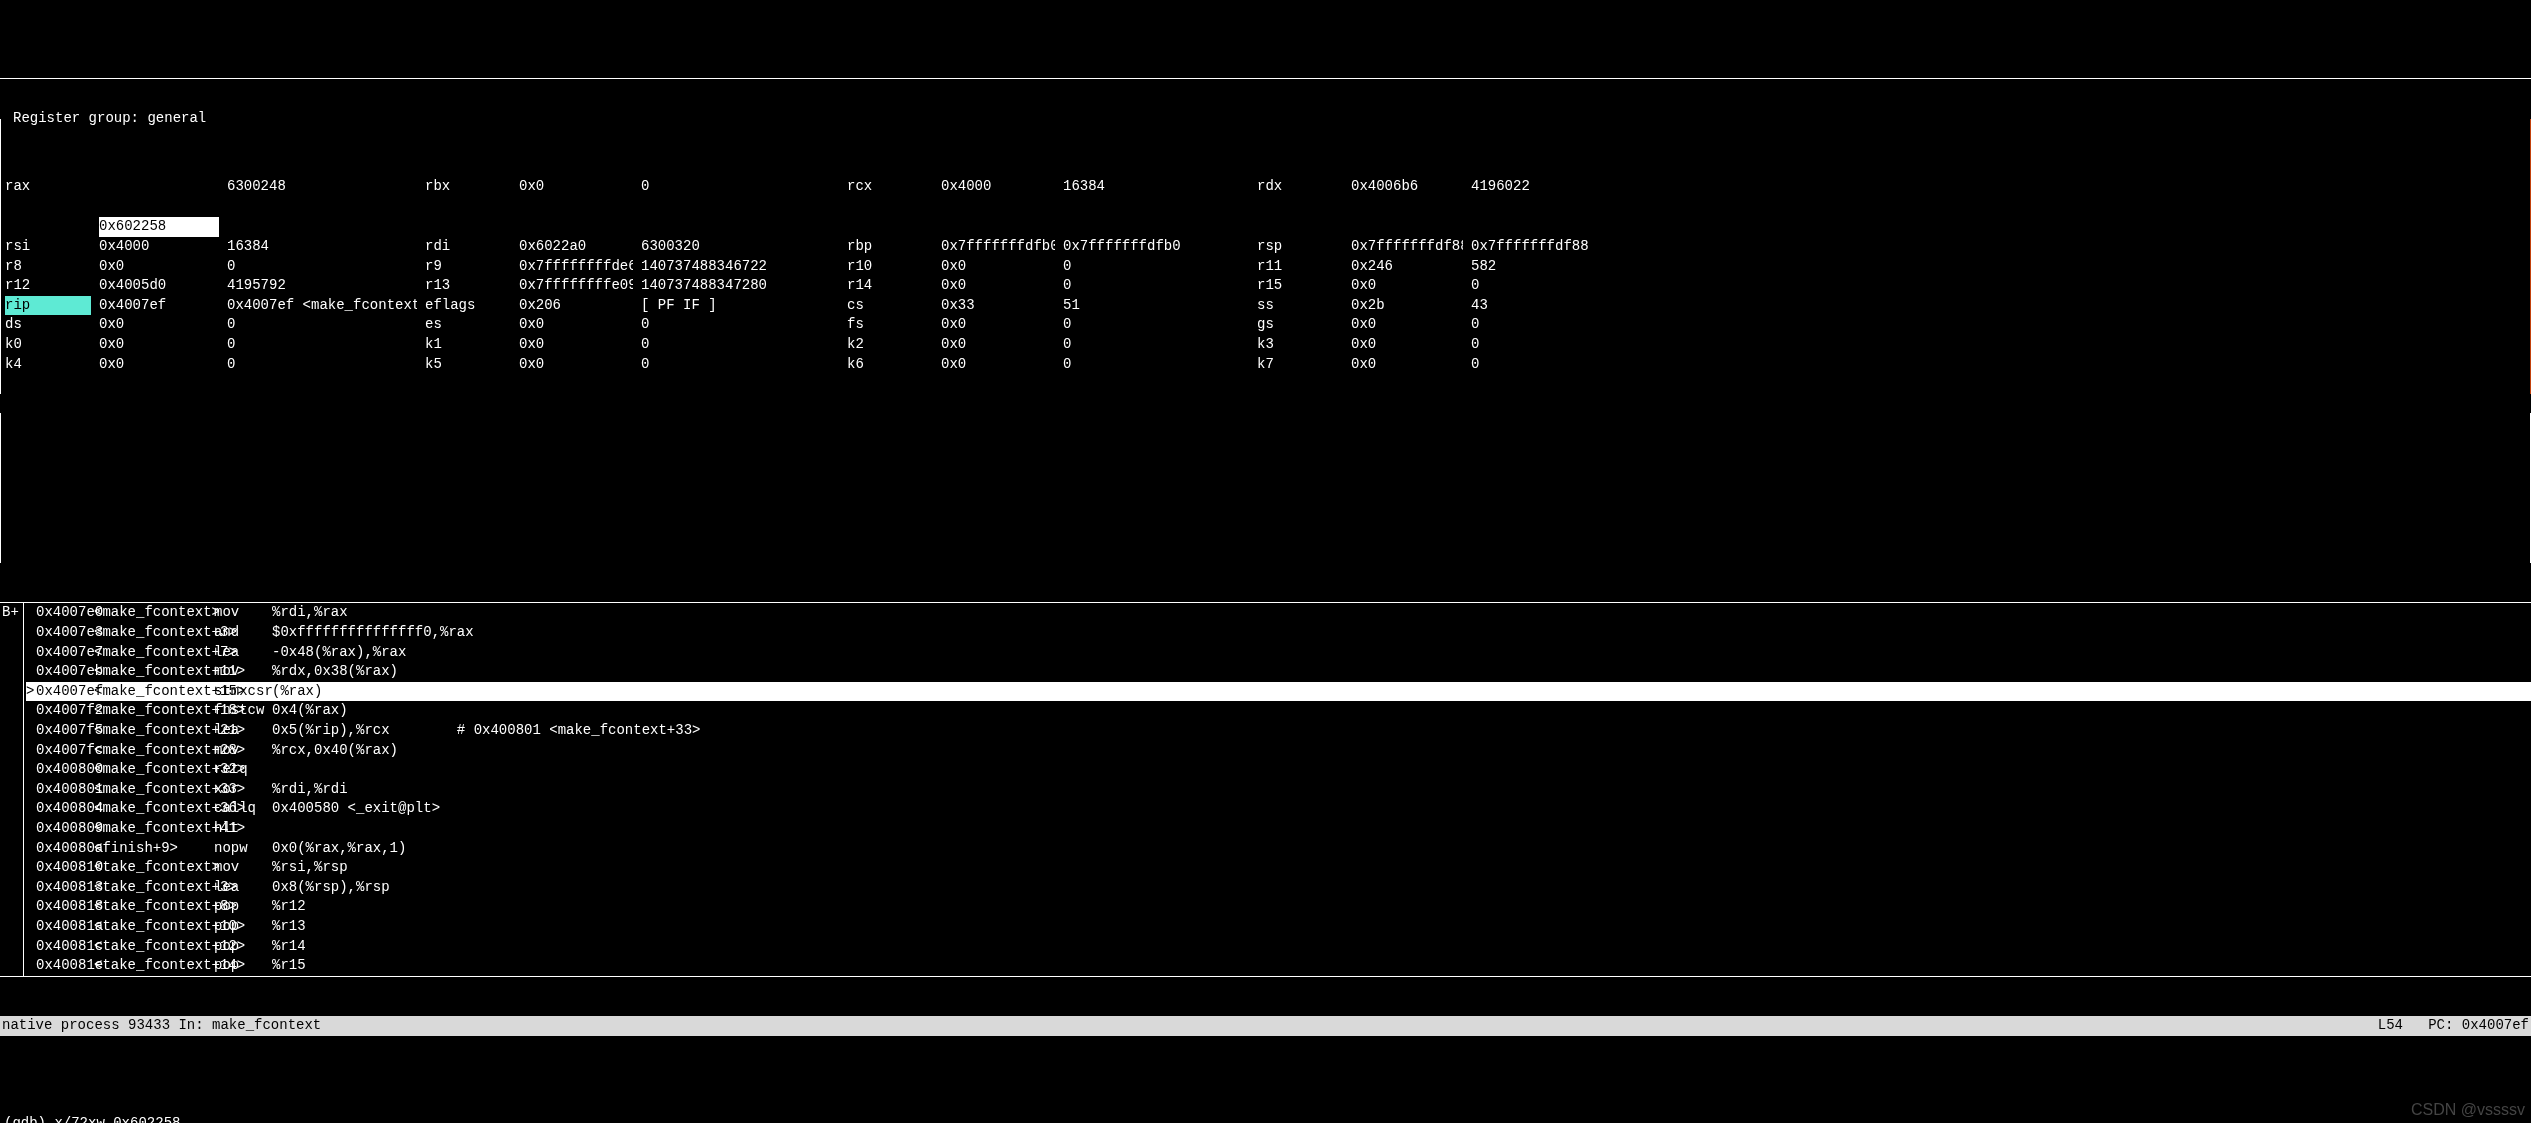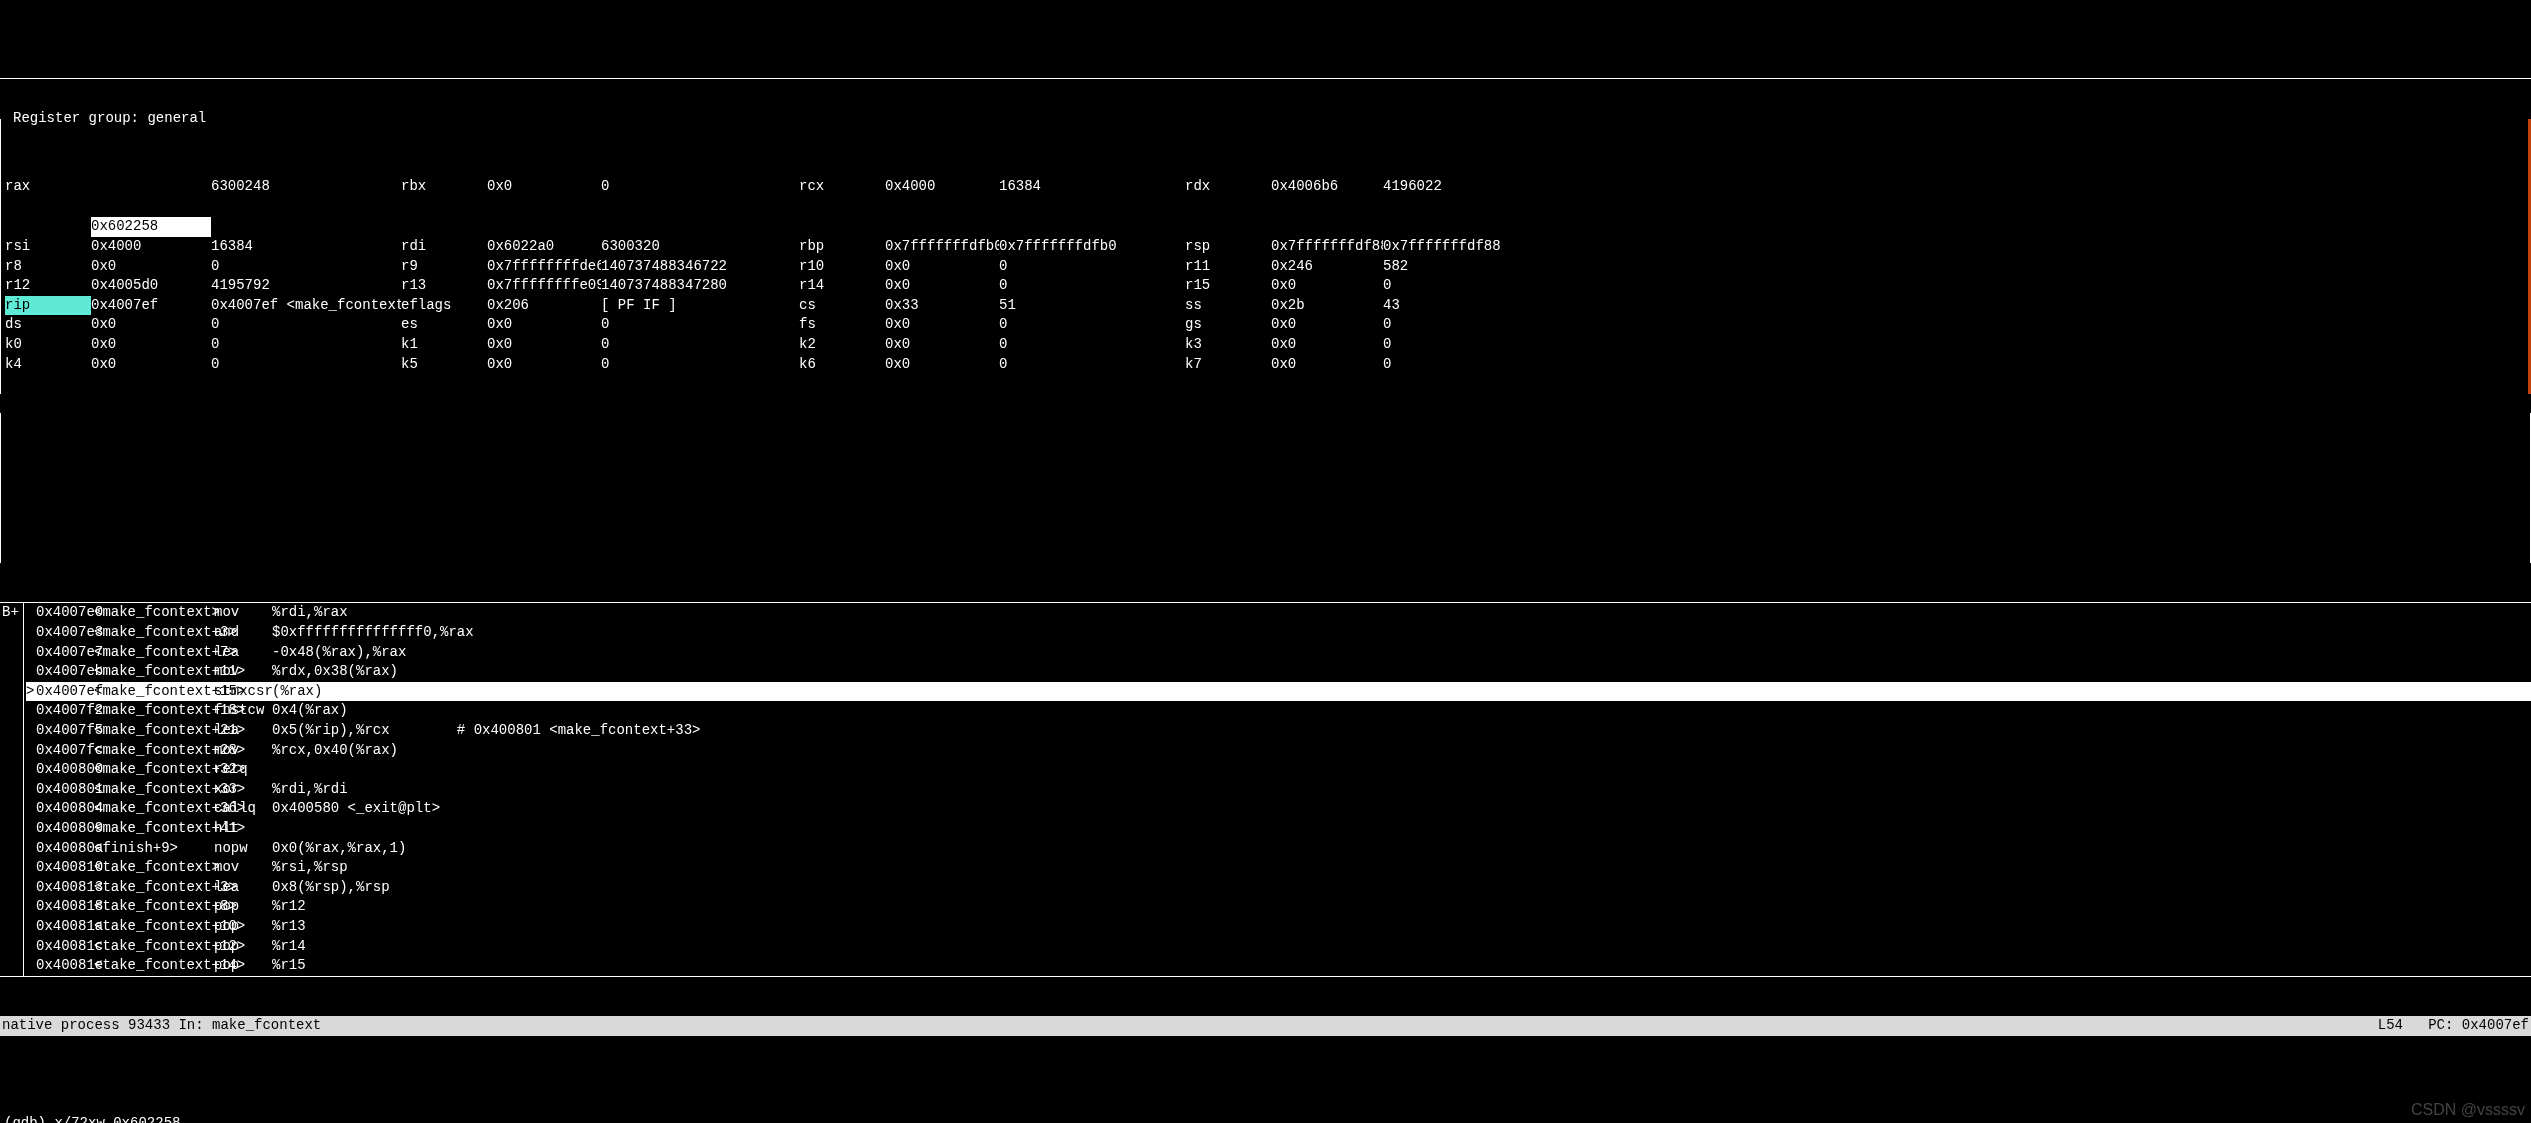--- a/index.html
+++ b/index.html
@@ -8,35 +8,35 @@
     color: #fff;
     font-family: "Courier New", monospace;
     font-size: 14px;
     line-height: 1.4;
     width: 2531px;
     white-space: pre;
   }
   .border-top { border-top: 1px solid #fff; }
   .reg-panel {
     border-left: 1px solid #fff;
-    border-right: 3px solid #c2410c;
+    border-right: 1px solid #c2410c;
     padding: 0 4px;
     position: relative;
   }
   .reg-title {
     position: absolute;
     top: -10px;
     left: 10px;
     background: #000;
     padding: 0 2px;
   }
   .reg-grid {
     display: grid;
     grid-template-columns: 86px 120px 190px 86px 114px 198px 86px 114px 186px 86px 112px 120px;
-    column-gap: 0;
+    column-gap: 8px;
   }
   .cell { overflow: hidden; }
   .hl-rip { background: #5eead4; color: #000; }
   .hl-val { background: #fff; color: #000; margin-top: 40px; }
   .reg-spacer { height: 150px; border-left:1px solid #fff; border-right:1px solid #fff; }
   .asm-panel {
     border-top: 1px solid #fff;
     border-bottom: 1px solid #fff;
     display: flex;
   }

